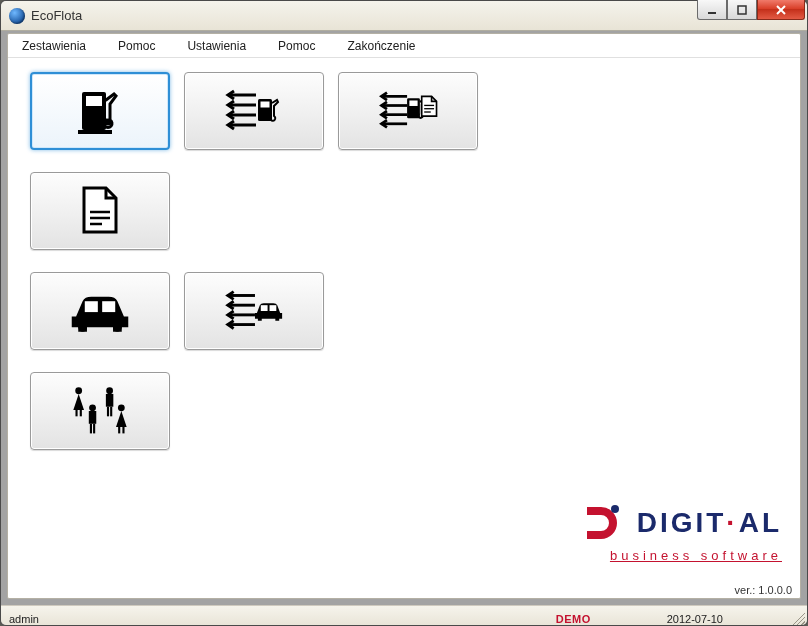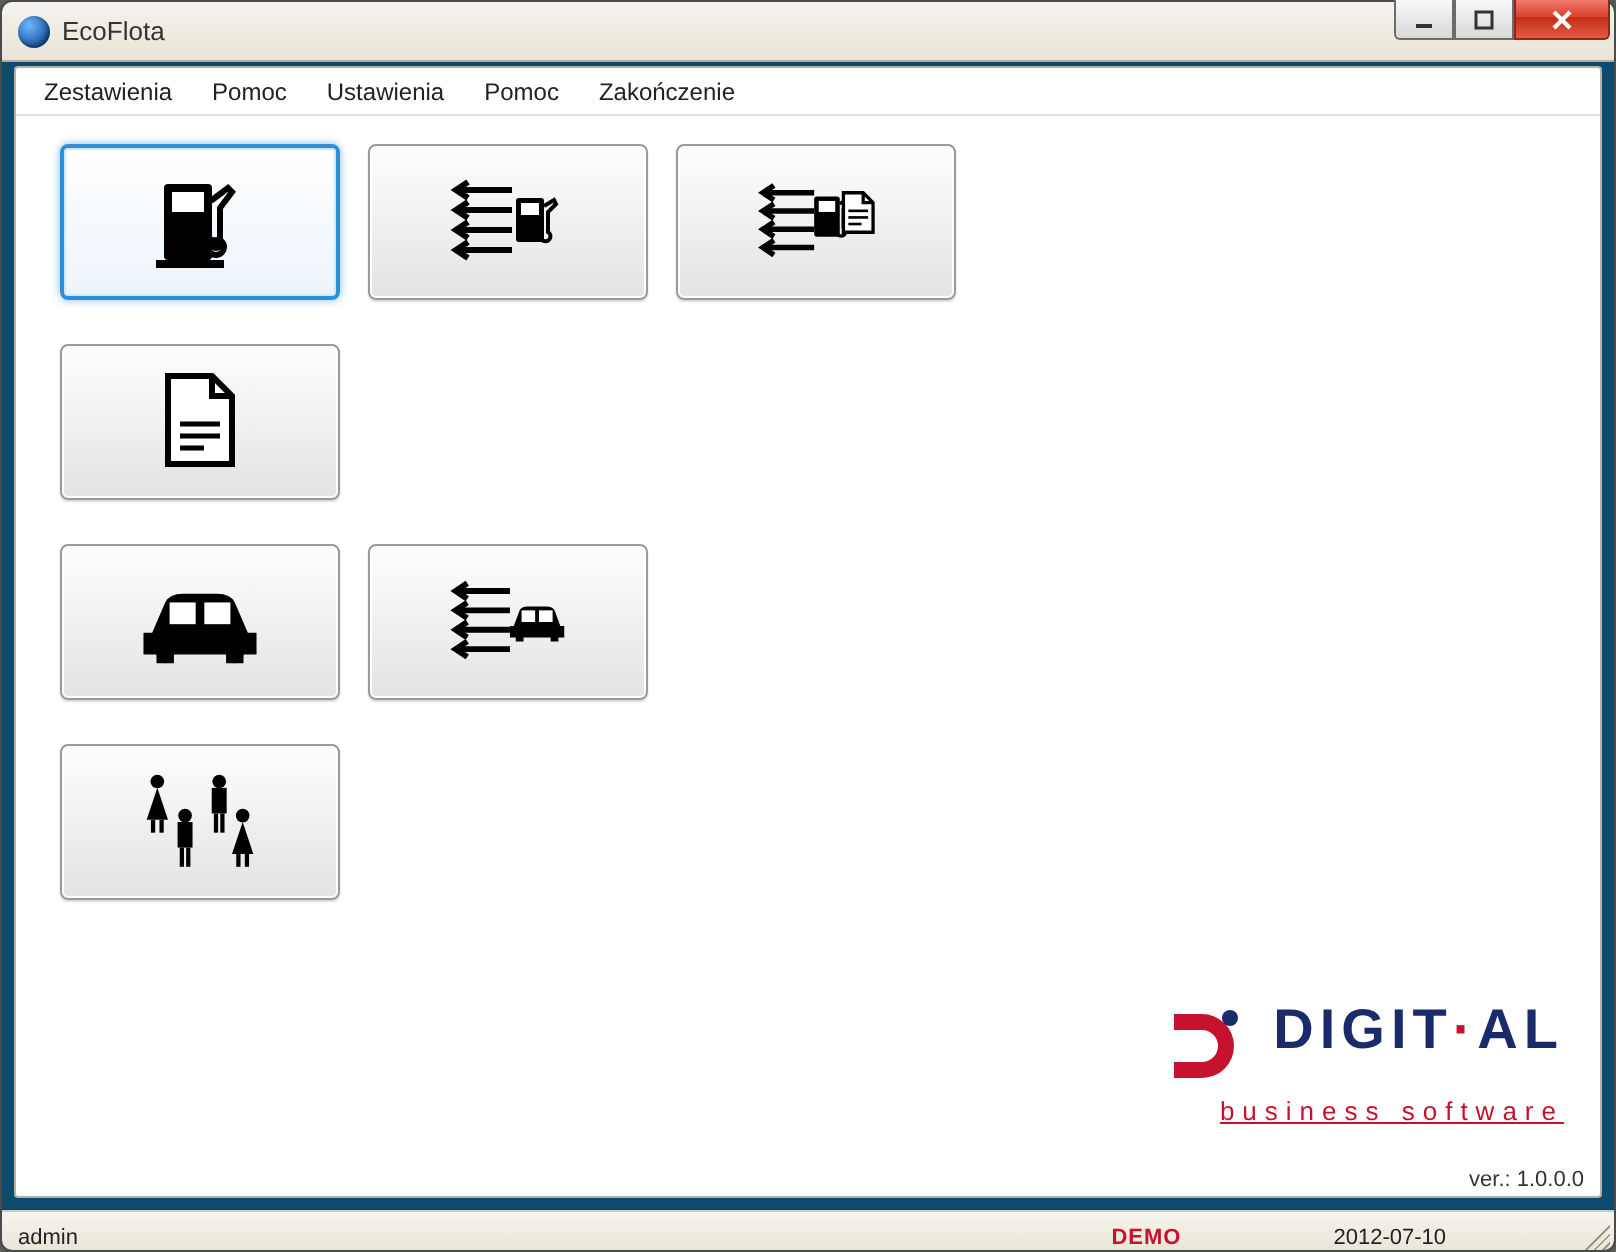--- a/index.html
+++ b/index.html
@@ -8,21 +8,21 @@
     font-family: "Segoe UI", Tahoma, sans-serif;
     font-size: 12px;
     background: #6b6b64;
     width: 808px;
     height: 626px;
     overflow: hidden;
   }
   .window {
     width: 808px;
     height: 626px;
-    background: #0c4a6e;
+    background: #a3a3a3;
     border: 1px solid #4a4a4a;
     border-radius: 6px;
     display: flex;
     flex-direction: column;
     box-shadow: 0 0 12px rgba(0,0,0,0.5);
   }
   .titlebar {
     height: 30px;
     background: linear-gradient(#f5f3ec, #e8e4d6);
     border-top-left-radius: 5px;
@@ -78,21 +78,21 @@
     display: flex;
     flex-direction: column;
     position: relative;
   }
   .menubar {
     height: 24px;
     display: flex;
     align-items: center;
     border-bottom: 1px solid #e0e0e0;
     padding: 0 4px;
-    gap: 0;
+    gap: 12px;
     text-align: center;
   }
   .menu-item {
     padding: 3px 10px;
     color: #222;
     cursor: default;
   }
 
   .content {
     flex: 1;
@@ -123,21 +123,21 @@
   
   .arrows-left { stroke:#000; stroke-width:3; fill:none; }
 
   .branding {
     position: absolute;
     right: 18px;
     bottom: 36px;
     text-align: right;
     line-height: 1;
   }
-  .brand-row { display:flex; align-items:flex-start; justify-content:flex-end; gap:12px;}
+  .brand-row { display:flex; align-items:center; justify-content:flex-end; gap:12px;}
   .brand-mark {
     width: 44px; height: 44px;
   }
   .brand-name {
     font-size: 28px;
     letter-spacing: 3px;
     font-weight: 700;
     color: #1b2a6b;
   }
   .brand-name .dot { color:#c4122f; }

